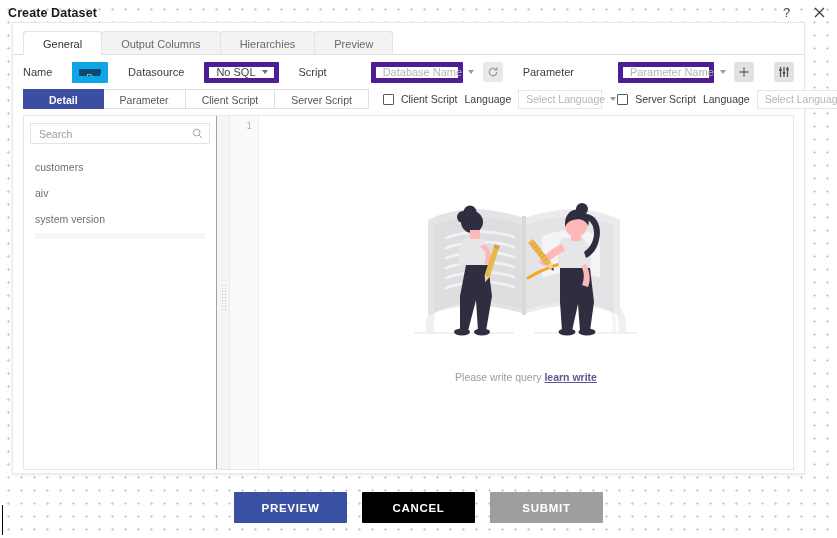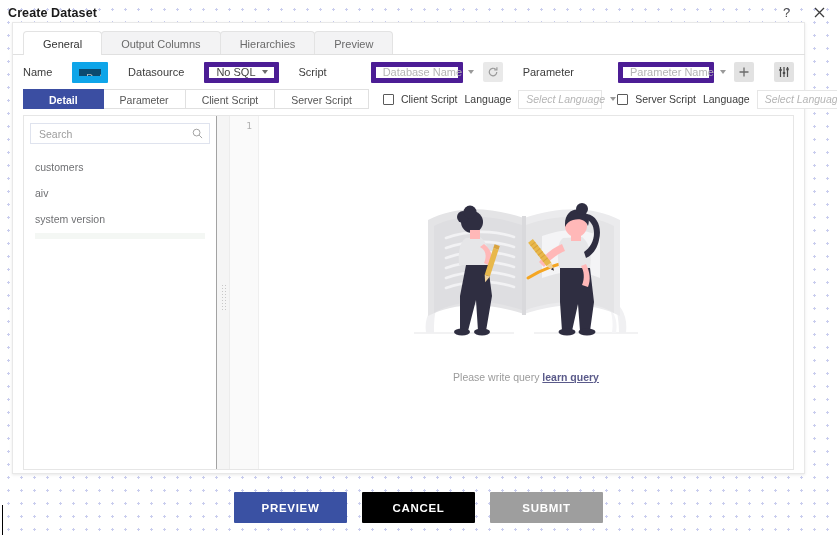--- a/index.html
+++ b/index.html
@@ -219,21 +219,20 @@
     height: 19px;
     font-size: 10.5px;
     color: #b5b5b5;
     padding: 0 5px 0 7px;
     display: flex; align-items: center; justify-content: space-between;
     gap: 5px;
     width: 84px;
     cursor: pointer;
     background: #fff;
     white-space: nowrap;
-    font-style: italic;
   }
 
   
   .body {
     display: flex;
     margin: 5px 10px 10px 10px;
     height: 355px;
     border: 1px solid #e6e6e6;
     background: #fff;
   }
@@ -568,21 +567,21 @@
                   <path d="M131 66 L137 66"></path>
                     <path d="M131 70 L137 70"></path>
                 </g>
                 <path d="M131 76 L137 76 L134 84 Z" fill="#f1d29b"></path>
                 <path d="M132.5 81 L135.5 81 L134 84 Z" fill="#2f2e41"></path>
               </g>
             </g>
           </svg>
           <div class="empty-text">
             <span>Please write query</span>
-            <a>learn query</a>
+            <a>learn write</a>
           </div>
         </div>
       </div>
 
     </div>
   </div>
 
   <div class="footer">
     <button class="btn btn-preview">PREVIEW</button>
     <button class="btn btn-submit">CANCEL</button>

